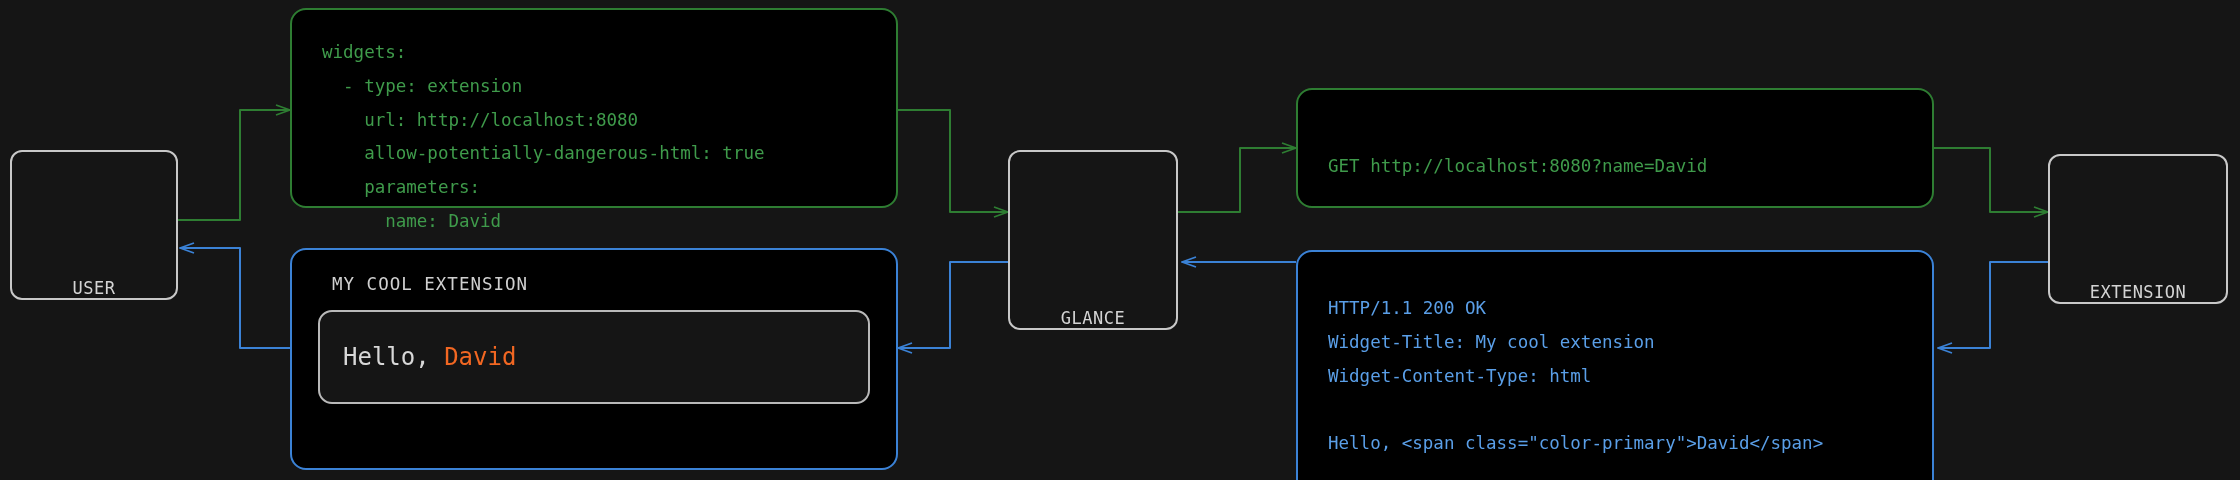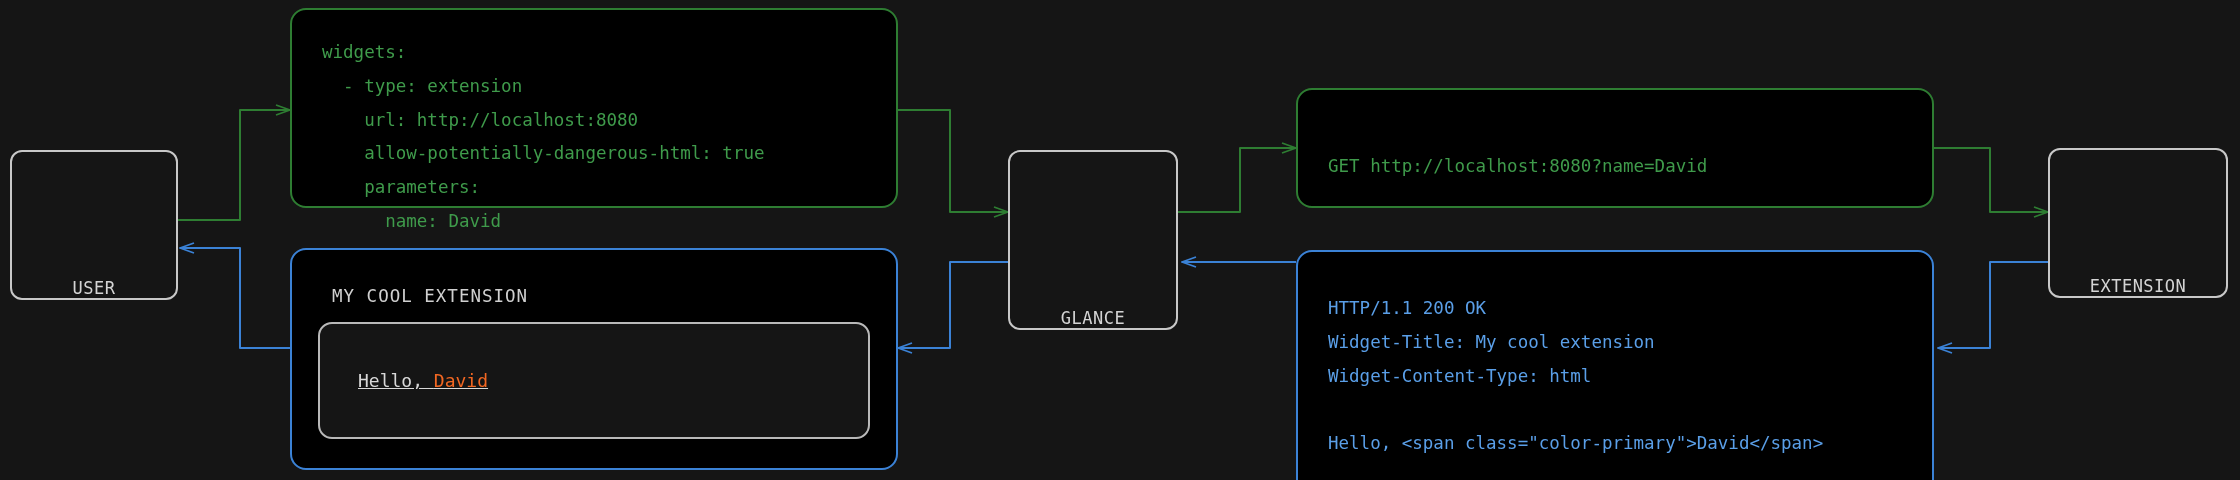--- a/index.html
+++ b/index.html
@@ -75,26 +75,25 @@
     white-space: nowrap;
   }
   .widget-body {
     box-sizing: border-box;
     border: 2px solid #b9b9b9;
     border-radius: 14px;
     padding: 30px 22px;
     background: #151515;
   }
   .widget-text {
-    margin: 16px;
+    margin: 1px;
     font-family: "DejaVu Sans Mono", monospace;
-    font-size: 18px;
+    font-size: 24px;
     color: #d8d8d8;
     white-space: pre;
-    text-decoration: underline;
   }
   .accent-orange { color: #f26722; }
 </style>
 </head>
 <body>
 
 <div id="diagram-root">
 
   <svg class="wires" viewBox="0 0 2240 480" xmlns="http://www.w3.org/2000/svg">
     <defs>
@@ -140,21 +139,21 @@
   </svg>
 
   <div class="node" style="left:10px; top:150px; width:168px; height:150px;">
     <span class="node-label">USER</span>
   </div>
 
   <div class="node" style="left:1008px; top:150px; width:170px; height:180px;">
     <span class="node-label">GLANCE</span>
   </div>
 
-  <div class="node" style="left:2048px; top:148px; width:180px; height:150px;">
+  <div class="node" style="left:2048px; top:154px; width:180px; height:150px;">
     <span class="node-label">EXTENSION</span>
   </div>
 
   <div class="msgbox green" style="left:290px; top:8px; width:608px; height:200px; padding-top:26px;">
     <pre class="code green">widgets:
   - type: extension
     url: http://localhost:8080
     allow-potentially-dangerous-html: true
     parameters:
       name: David</pre>
@@ -166,20 +165,20 @@
   </div>
 
   <div class="msgbox blue" style="left:1296px; top:250px; width:638px; height:272px; padding-top:40px;">
     <pre class="code blue">HTTP/1.1 200 OK
 Widget-Title: My cool extension
 Widget-Content-Type: html
 
 Hello, &lt;span class="color-primary"&gt;David&lt;/span&gt;</pre>
   </div>
 
-  <div class="msgbox blue" style="left:290px; top:248px; width:608px; height:222px; padding:36px 26px;">
+  <div class="msgbox blue" style="left:290px; top:248px; width:608px; height:222px; padding:24px 26px;">
     <div class="widget-title">MY COOL EXTENSION</div>
     <div class="widget-body">
       <p class="widget-text"><span>Hello, </span><span class="accent-orange">David</span></p>
     </div>
   </div>
 
 </div>
 
 </body></html>

